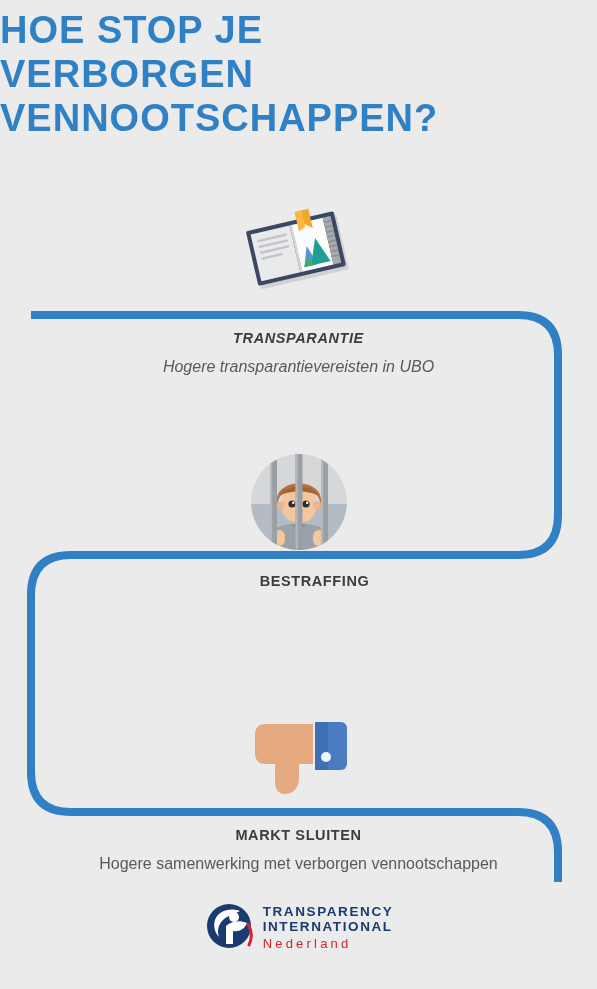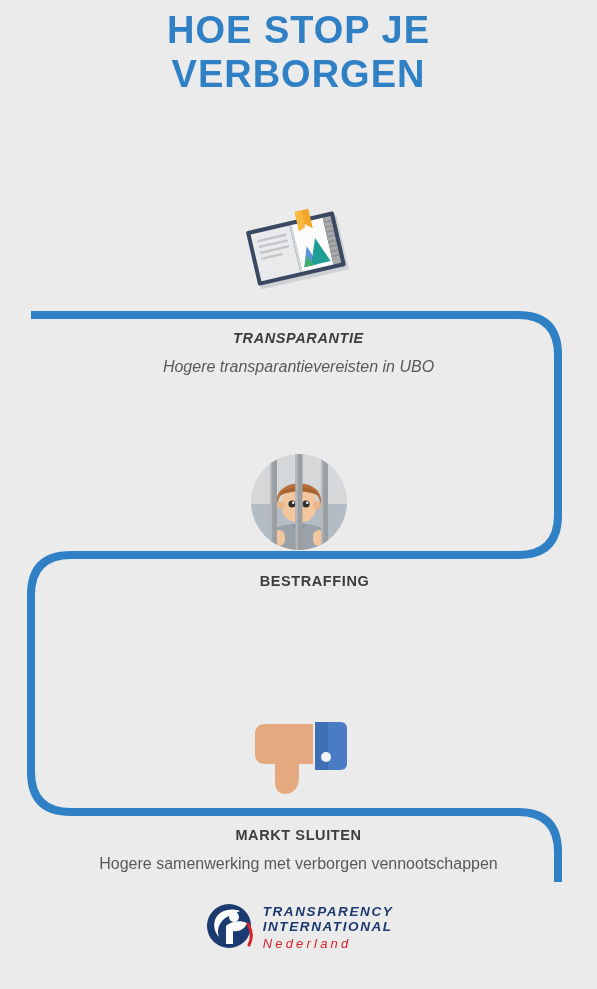--- a/index.html
+++ b/index.html
@@ -20,21 +20,21 @@
     width: 597px;
     height: 989px;
   }
 
   
   .title-block {
     position: absolute;
     left: 0;
     top: 8px;
     width: 597px;
-    text-align: center;
+    text-align: left;
   }
   .title-line {
     display: block;
     color: #2f80c4;
     font-weight: bold;
     font-size: 38px;
     line-height: 44px;
     letter-spacing: 1px;
     text-transform: uppercase;
     white-space: nowrap;
@@ -89,21 +89,20 @@
     position: absolute;
     left: 0;
     top: 900px;
     width: 597px;
     text-align: center;
   }
   .logo-inner {
     display: inline-flex;
     align-items: center;
     gap: 7px;
-    font-style: italic;
   }
   .logo-wordmark {
     display: flex;
     flex-direction: column;
     align-items: flex-start;
     line-height: 1;
   }
   .logo-top-line {
     color: #1b3a70;
     font-weight: bold;
@@ -122,20 +121,21 @@
   }
 </style>
 </head>
 <body>
 
 <div id="infographic">
 
   <div class="title-block">
     <span class="title-line">HOE STOP JE</span>
     <span class="title-line">VERBORGEN</span>
+    <span class="title-line">VENNOOTSCHAPPEN?</span>
   </div>
 
   <svg id="connector" viewBox="0 0 597 989">
 
     <path d="M 31 315 L 518 315 Q 558 315 558 355 L 558 515 Q 558 555 518 555 L 71 555 Q 31 555 31 595 L 31 772 Q 31 812 71 812 L 518 812 Q 558 812 558 852 L 558 882" fill="none" stroke="#2f80c4" stroke-width="8" stroke-linecap="butt"></path>
   </svg>
 
   <div class="icon-slot" style="top:198px;">
     <div class="icon-inner">
       <svg width="110" height="105" viewBox="0 0 110 105">

